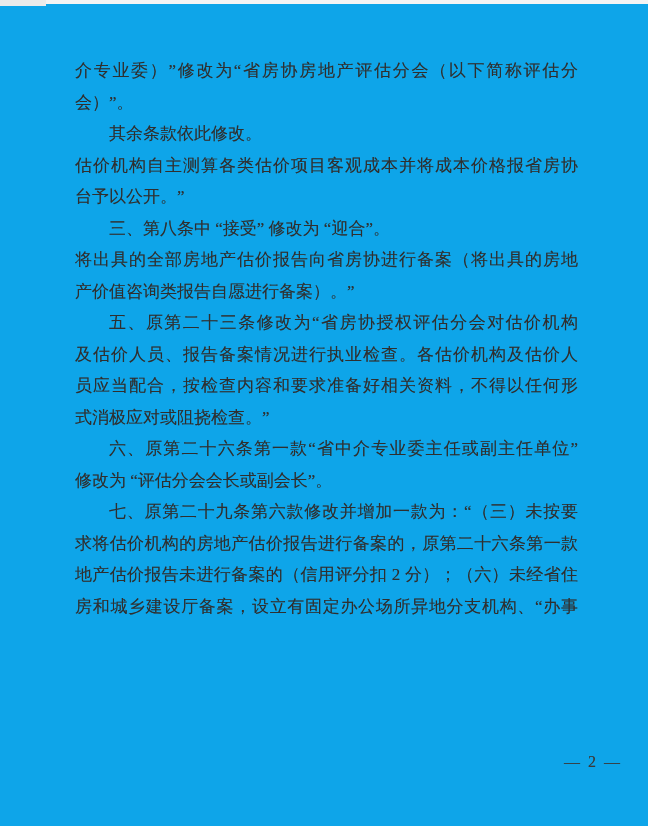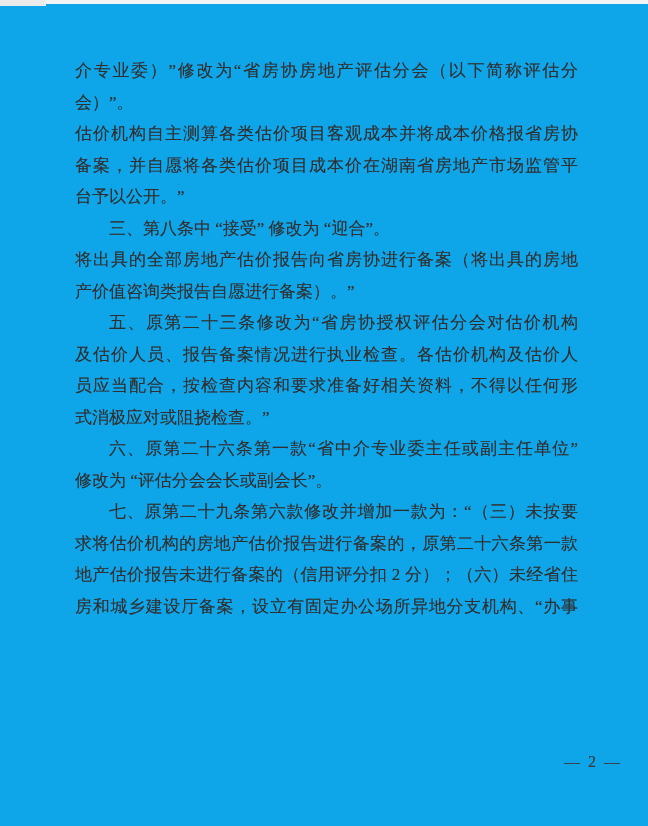--- a/index.html
+++ b/index.html
@@ -65,22 +65,22 @@
 </style>
 </head>
 <body>
 
 <div class="page" style="background: #0ea5e9; color: rgb(47, 47, 47); padding-left: 40px;">
   <div class="scan-strip"></div>
   <div class="scan-corner"></div>
   <div class="content">
       <div class="line just">介专业委）”修改为“省房协房地产评估分会（以下简称评估分</div>
       <div class="line">会）”。</div>
+      <div class="line indent">其余条款依此修改。</div>
       <div class="line just">估价机构自主测算各类估价项目客观成本并将成本价格报省房协</div>
-      <div class="line just">备案，并自愿将各类估价项目成本价在湖南省房地产市场监管平</div>
       <div class="line">台予以公开。”</div>
       <div class="line indent">三、第八条中 “接受” 修改为 “迎合”。</div>
       <div class="line just">将出具的全部房地产估价报告向省房协进行备案（将出具的房地</div>
       <div class="line">产价值咨询类报告自愿进行备案）。”</div>
       <div class="line indent just">五、原第二十三条修改为“省房协授权评估分会对估价机构</div>
       <div class="line just">及估价人员、报告备案情况进行执业检查。各估价机构及估价人</div>
       <div class="line just">员应当配合，按检查内容和要求准备好相关资料，不得以任何形</div>
       <div class="line">式消极应对或阻挠检查。”</div>
       <div class="line indent just">六、原第二十六条第一款“省中介专业委主任或副主任单位”</div>
       <div class="line">修改为 “评估分会会长或副会长”。</div>

